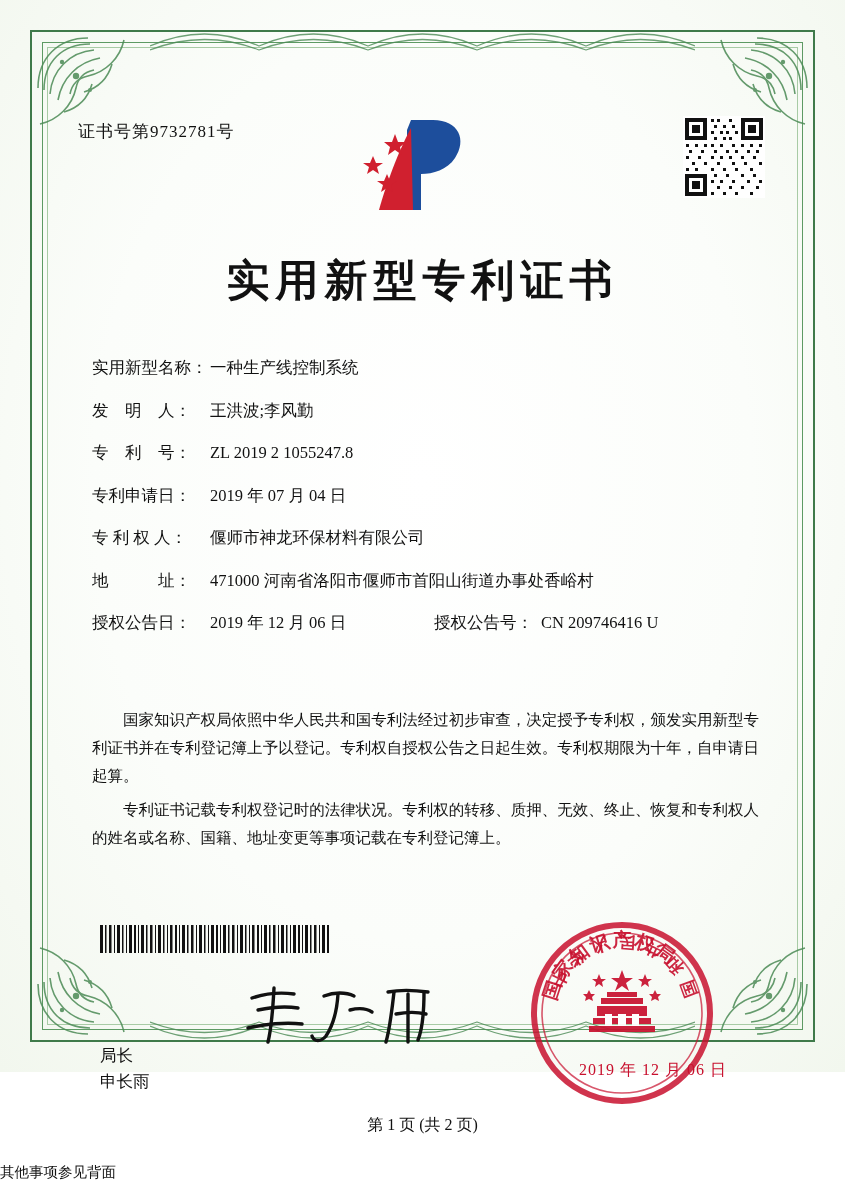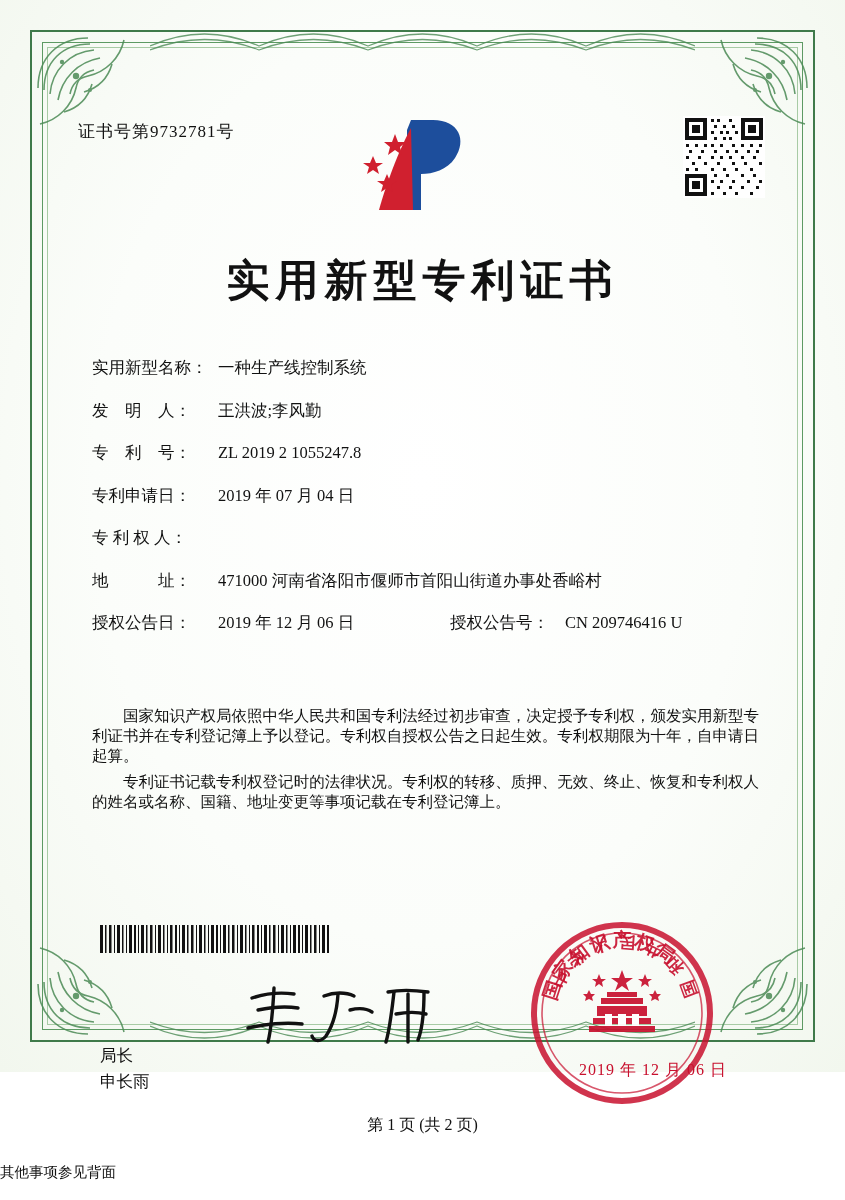--- a/index.html
+++ b/index.html
@@ -122,21 +122,20 @@
     right: 80px;
     top: 360px;
     font-size: 16.5px;
     line-height: 1;
     color: #111;
   }
   .field-row {
     display: flex;
     align-items: baseline;
     margin-bottom: 26px;
-    gap: 8px;
   }
   .field-label {
     width: 118px;
     flex: 0 0 118px;
     white-space: nowrap;
   }
   .field-value {
     flex: 1 1 auto;
     white-space: nowrap;
   }
@@ -155,21 +154,21 @@
     white-space: nowrap;
   }
 
   
   .paras {
     position: absolute;
     left: 92px;
     right: 86px;
     top: 706px;
     font-size: 15.5px;
-    line-height: 20px;
+    line-height: 28px;
     color: #111;
     text-align: justify;
   }
   .para { text-indent: 2em; margin: 0 0 6px 0; }
 
   
   .barcode {
     position: absolute;
     left: 100px;
     top: 925px;
@@ -444,20 +443,21 @@
     <div class="field-row">
       <div class="field-label">专　利　号：</div>
       <div class="field-value">ZL 2019 2 1055247.8</div>
     </div>
     <div class="field-row">
       <div class="field-label">专利申请日：</div>
       <div class="field-value">2019 年 07 月 04 日</div>
     </div>
     <div class="field-row">
       <div class="field-label">专 利 权 人：</div>
+      <div class="field-value">偃师市神龙环保材料有限公司</div>
     </div>
     <div class="field-row">
       <div class="field-label">地　　　址：</div>
       <div class="field-value">471000 河南省洛阳市偃师市首阳山街道办事处香峪村</div>
     </div>
     <div class="field-row dual">
       <div class="field-label">授权公告日：</div>
       <div class="field-value">2019 年 12 月 06 日</div>
       <div class="field-label2">授权公告号：</div>
       <div class="field-value2">CN 209746416 U</div>

